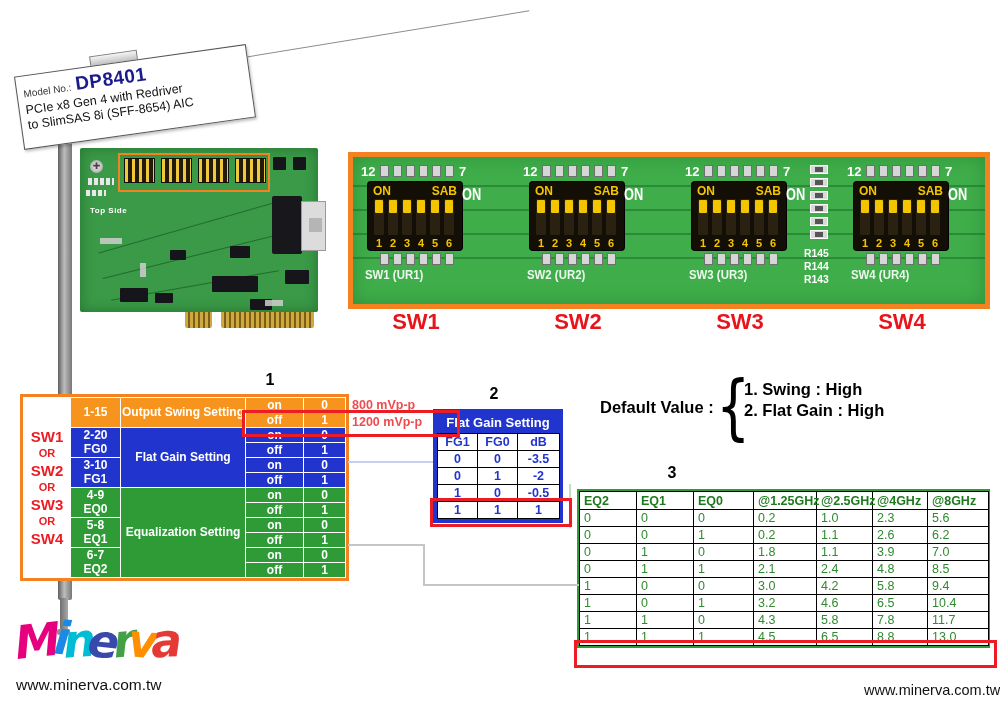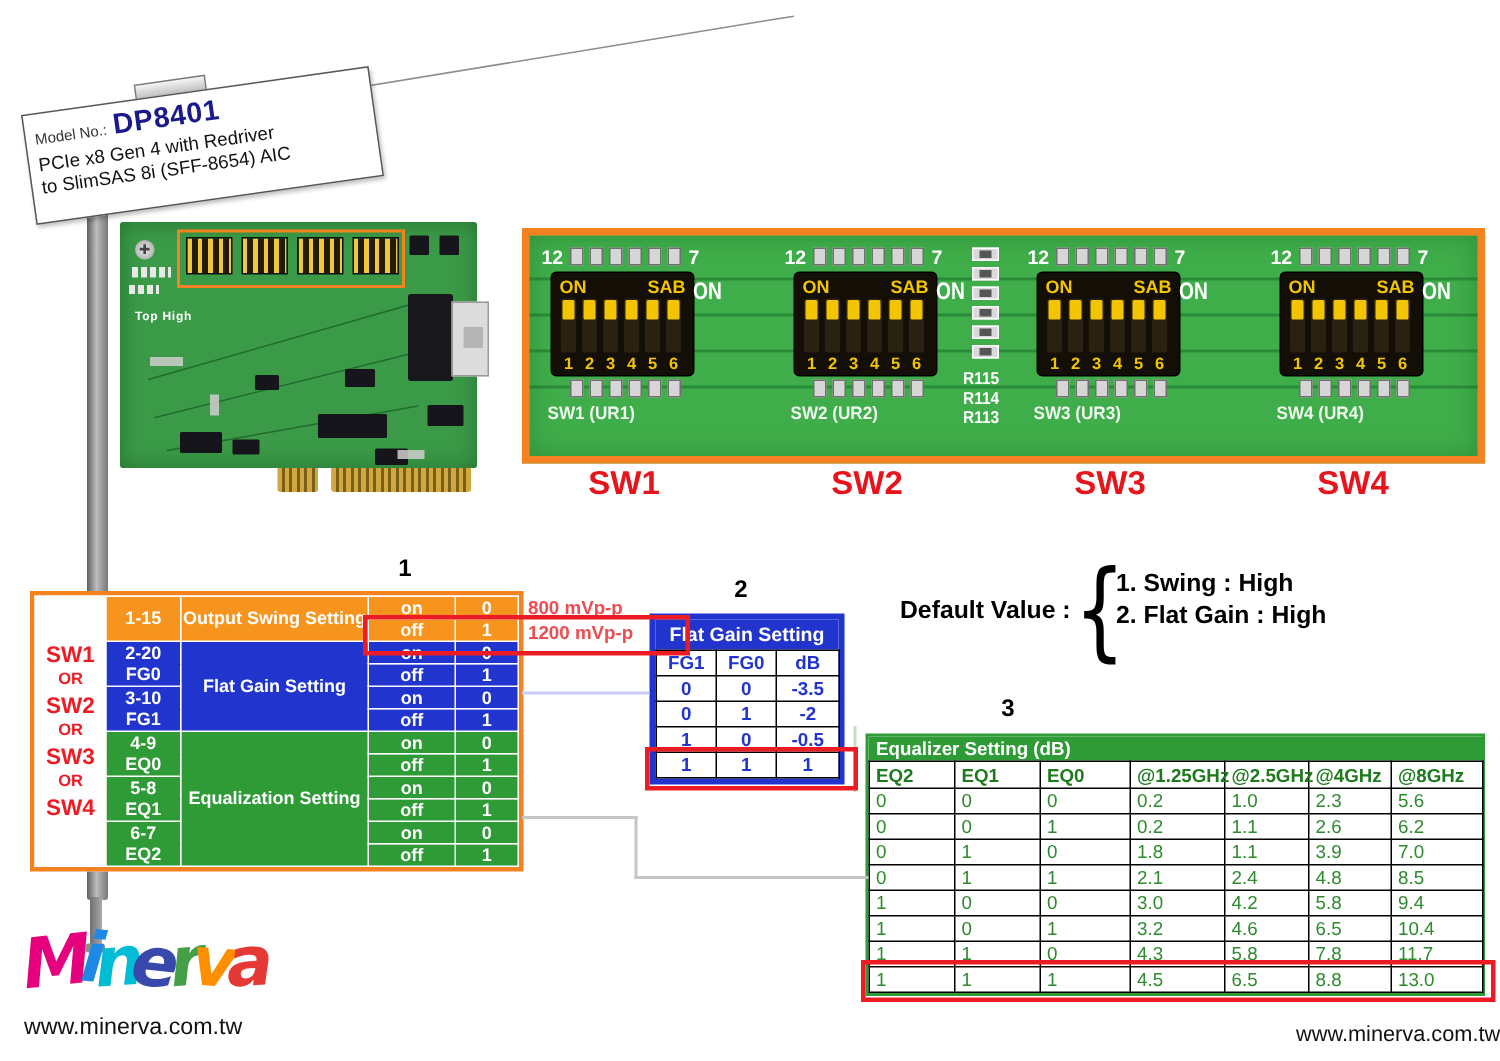--- a/index.html
+++ b/index.html
@@ -150,21 +150,21 @@
   <div class="dipsmall" style="left:124px;"></div>
   <div class="dipsmall" style="left:161px;"></div>
   <div class="dipsmall" style="left:198px;"></div>
   <div class="dipsmall" style="left:235px;"></div>
   <div class="chip" style="left:273px;top:157px;width:13px;height:13px;"></div>
   <div class="chip" style="left:293px;top:157px;width:13px;height:13px;"></div>
 
   <div id="screw">✚</div>
   <div id="hdr1"></div>
   <div id="hdr2"></div>
-  <span id="topside">Top High</span>
+  <span id="topside">Top Side</span>
 
   <div id="slimsas"></div>
   <div id="latch"></div>
   <div id="latchtab"></div>
 
   <div class="chip" style="left:120px;top:288px;width:28px;height:14px;"></div>
   <div class="chip" style="left:155px;top:293px;width:18px;height:10px;"></div>
   <div class="chip" style="left:212px;top:276px;width:46px;height:16px;"></div>
   <div class="chip" style="left:250px;top:299px;width:22px;height:11px;"></div>
   <div class="chip" style="left:170px;top:250px;width:16px;height:10px;"></div>
@@ -278,31 +278,20 @@
       <div class="pad b" style="left:17px;"></div>
         <div class="pad b" style="left:30px;"></div>
         <div class="pad b" style="left:43px;"></div>
         <div class="pad b" style="left:56px;"></div>
         <div class="pad b" style="left:69px;"></div>
         <div class="pad b" style="left:82px;"></div>
       <span class="silk">SW2 (UR2)</span>
       <span class="onsilk">ON</span>
     </div>
 
-    <div class="rgroup" style="left:287px;">
-      <div class="res" style="top:0;"></div>
-        <div class="res" style="top:13px;"></div>
-        <div class="res" style="top:26px;"></div>
-        <div class="res" style="top:39px;"></div>
-        <div class="res" style="top:52px;"></div>
-        <div class="res" style="top:65px;"></div>
-      <span class="rlab" style="top:82px;">R115</span>
-      <span class="rlab" style="top:95px;">R114</span>
-      <span class="rlab" style="top:108px;">R113</span>
-    </div>
 
     <div class="dipmod" style="left:334px;">
       <span class="plab p12">12</span>
       <div class="pad t" style="left:17px;"></div>
         <div class="pad t" style="left:30px;"></div>
         <div class="pad t" style="left:43px;"></div>
         <div class="pad t" style="left:56px;"></div>
         <div class="pad t" style="left:69px;"></div>
         <div class="pad t" style="left:82px;"></div>
       <span class="plab p7">7</span>
@@ -337,20 +326,31 @@
       <div class="pad b" style="left:17px;"></div>
         <div class="pad b" style="left:30px;"></div>
         <div class="pad b" style="left:43px;"></div>
         <div class="pad b" style="left:56px;"></div>
         <div class="pad b" style="left:69px;"></div>
         <div class="pad b" style="left:82px;"></div>
       <span class="silk">SW3 (UR3)</span>
       <span class="onsilk">ON</span>
     </div>
 
+    <div class="rgroup" style="left:449px;">
+      <div class="res" style="top:0;"></div>
+        <div class="res" style="top:13px;"></div>
+        <div class="res" style="top:26px;"></div>
+        <div class="res" style="top:39px;"></div>
+        <div class="res" style="top:52px;"></div>
+        <div class="res" style="top:65px;"></div>
+      <span class="rlab" style="top:82px;">R145</span>
+      <span class="rlab" style="top:95px;">R144</span>
+      <span class="rlab" style="top:108px;">R143</span>
+    </div>
 
     <div class="dipmod" style="left:496px;">
       <span class="plab p12">12</span>
       <div class="pad t" style="left:17px;"></div>
         <div class="pad t" style="left:30px;"></div>
         <div class="pad t" style="left:43px;"></div>
         <div class="pad t" style="left:56px;"></div>
         <div class="pad t" style="left:69px;"></div>
         <div class="pad t" style="left:82px;"></div>
       <span class="plab p7">7</span>
@@ -547,21 +547,20 @@
       </table>
   </div>
   <div class="redbox" style="left:430px;top:498px;width:136px;height:23px;"></div>
 
   <div id="dv-label">Default Value :</div>
   <div id="dv-brace">{</div>
   <div class="dv-item" style="top:380px;">1. Swing : High</div>
   <div class="dv-item" style="top:401px;">2. Flat Gain : High</div>
 
   <div id="eq-wrap">
-    <div class="eq-title">Equalizer Setting (dB)</div>
     <table id="eqtbl">
       <colgroup>
           <col style="width:57px">
           <col style="width:57px">
           <col style="width:60px">
           <col style="width:63px">
           <col style="width:56px">
           <col style="width:55px">
           <col style="width:61px">
         </colgroup>

